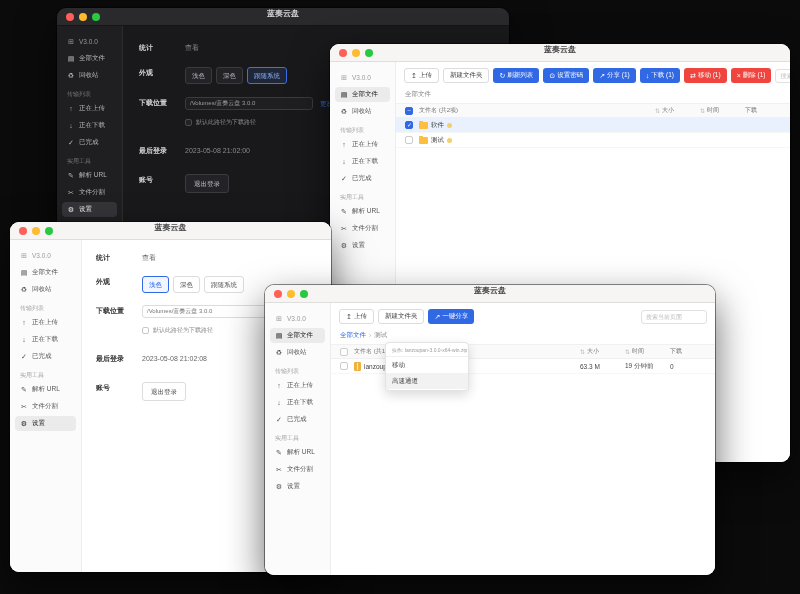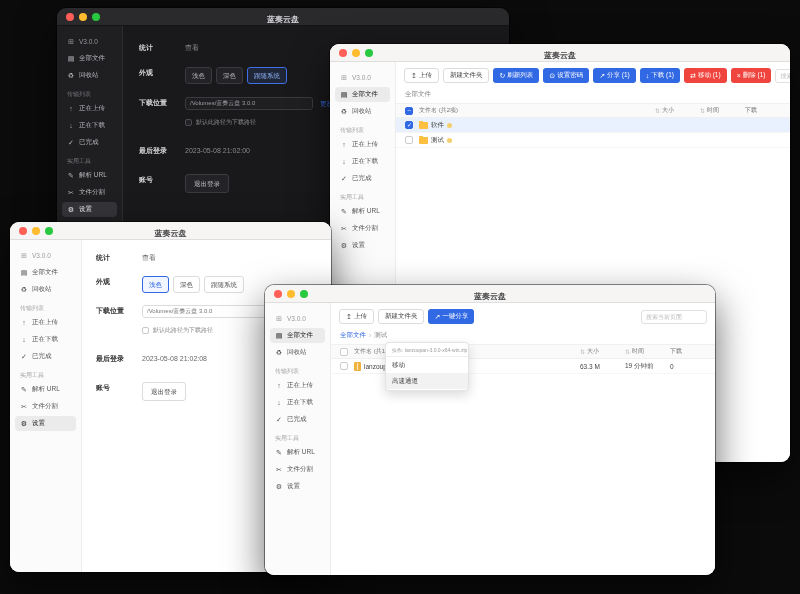--- a/index.html
+++ b/index.html
@@ -1,21 +1,21 @@
 <!DOCTYPE html>
 <html><head>
 <meta charset="utf-8">
 <style>
   *{box-sizing:border-box;margin:0;padding:0;}
   html,body{width:800px;height:594px;}
   body{position:relative;overflow:hidden;background:#0b0b0c;font-family:"Liberation Sans","DejaVu Sans",sans-serif;}
 
   .window{position:absolute;border-radius:9px;overflow:hidden;
     box-shadow:0 16px 38px rgba(0,0,0,.6),0 0 0 1px rgba(0,0,0,.45);}
-  .titlebar{height:18px;position:relative;display:flex;align-items:flex-end;flex:0 0 auto;}
+  .titlebar{height:18px;position:relative;display:flex;align-items:flex-start;flex:0 0 auto;}
   .lights{display:flex;gap:5px;position:absolute;left:9px;top:5px;z-index:2;}
   .light{width:8px;height:8px;border-radius:50%;}
   .light.red{background:#ff5f57}.light.yellow{background:#febc2e}.light.green{background:#28c840}
   .title{width:100%;text-align:center;font-size:8px;font-weight:bold;}
 
   .win-body{display:flex;height:calc(100% - 18px);}
 
   .sidebar{flex:0 0 auto;padding:6px 0;overflow:hidden;}
   .sb-item{display:flex;align-items:center;gap:4px;height:15px;margin:2px 5px;padding:0 5px;border-radius:4px;font-size:6.5px;white-space:nowrap;}
   .sb-ic{font-size:7px;width:8px;text-align:center;flex:0 0 auto;}

